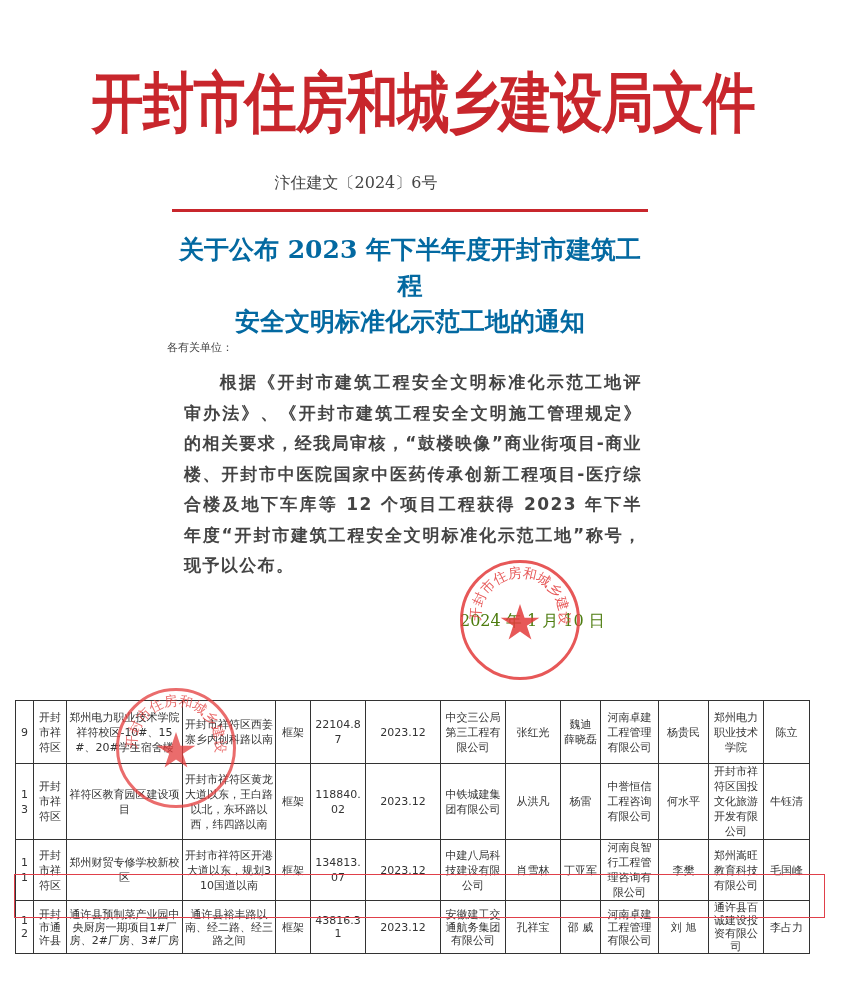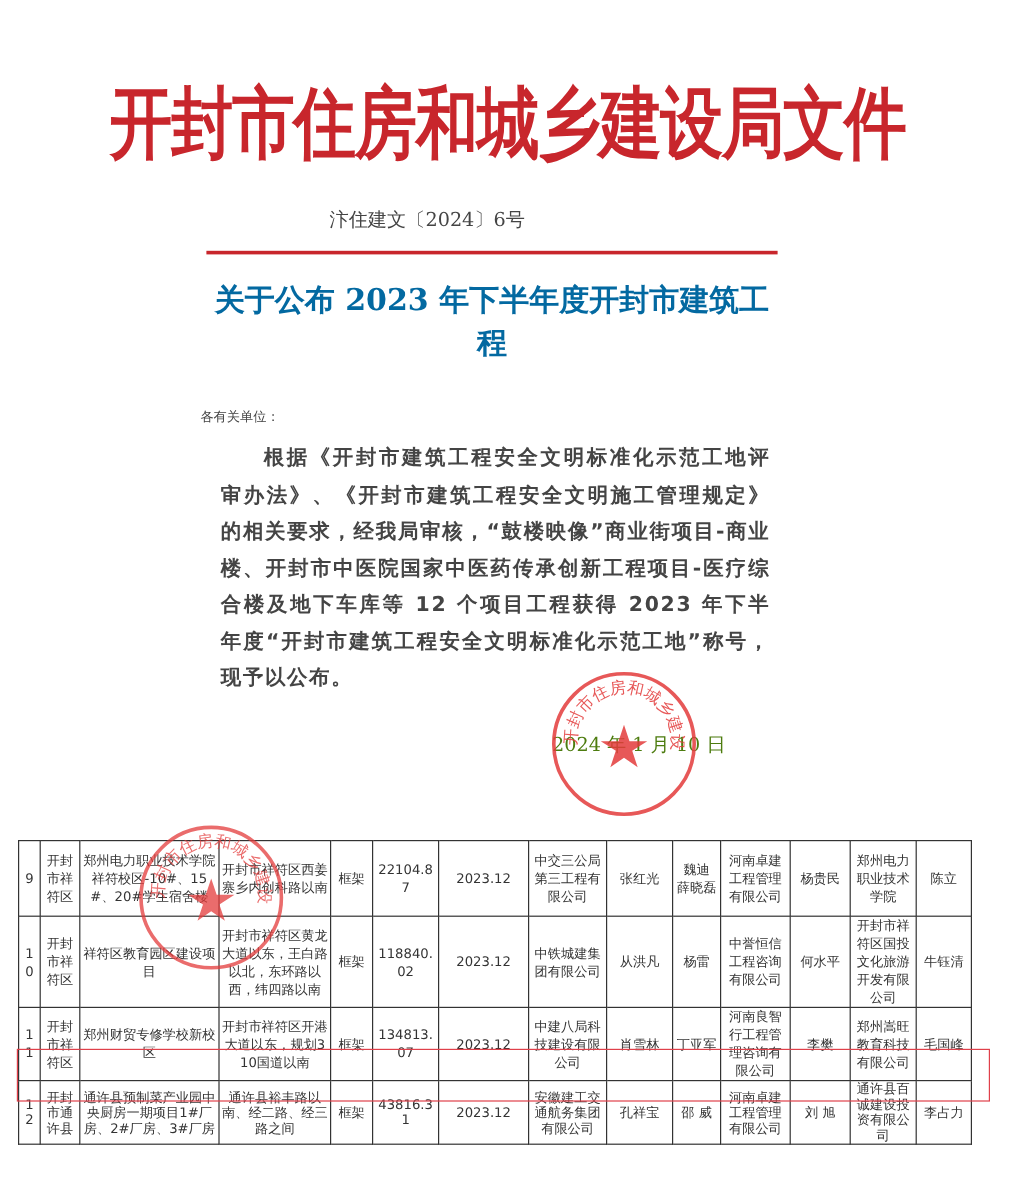--- a/index.html
+++ b/index.html
@@ -52,20 +52,21 @@
 </style>
 </head>
 <body>
 
 <div id="doc-header" class="abs">开封市住房和城乡建设局文件</div>
 <div id="doc-number" class="abs">汴住建文〔2024〕6号</div>
 <div id="red-rule" class="abs"></div>
 
 <div id="title" class="abs">
   <div>关于公布 2023 年下半年度开封市建筑工程</div>
+  <div>安全文明标准化示范工地的通知</div>
 </div>
 
 <div id="salutation" class="abs">各有关单位：</div>
 <div id="body-text" class="abs">根据《开封市建筑工程安全文明标准化示范工地评审办法》、《开封市建筑工程安全文明施工管理规定》的相关要求，经我局审核，“鼓楼映像”商业街项目-商业楼、开封市中医院国家中医药传承创新工程项目-医疗综合楼及地下车库等 12 个项目工程获得 2023 年下半年度“开封市建筑工程安全文明标准化示范工地”称号，现予以公布。</div>
 <div id="date" class="abs">2024 年 1 月 10 日</div>
 
 <div id="seal-main" class="abs seal">
   <svg viewBox="0 0 100 100">
     <defs>
         <path id="arc1" d="M 16 56 A 35 35 0 1 1 84 56"></path>
@@ -114,21 +115,21 @@
       <td>2023.12</td>
       <td>中交三公局第三工程有限公司</td>
       <td>张红光</td>
       <td>魏迪 薛晓磊</td>
       <td>河南卓建工程管理有限公司</td>
       <td>杨贵民</td>
       <td>郑州电力职业技术学院</td>
       <td>陈立</td>
     </tr>
     <tr class="r10">
-      <td>10</td>
+      <td>13</td>
       <td>开封市祥符区</td>
       <td>祥符区教育园区建设项目</td>
       <td class="left">开封市祥符区黄龙大道以东，王白路以北，东环路以西，纬四路以南</td>
       <td>框架</td>
       <td>118840.02</td>
       <td>2023.12</td>
       <td>中铁城建集团有限公司</td>
       <td>从洪凡</td>
       <td>杨雷</td>
       <td>中誉恒信工程咨询有限公司</td>

